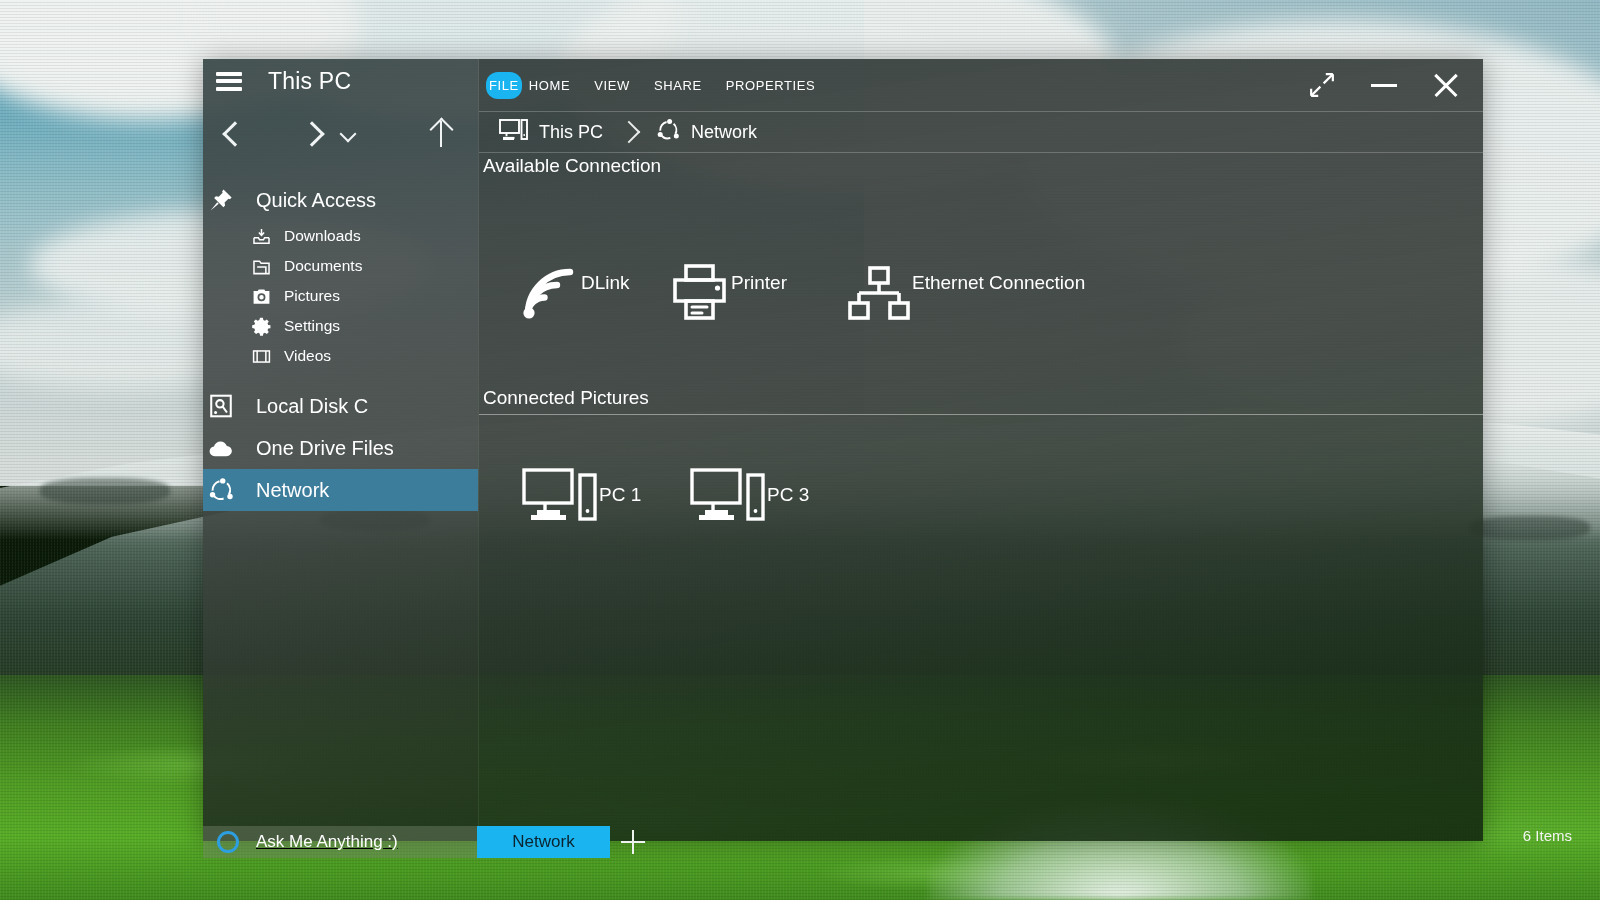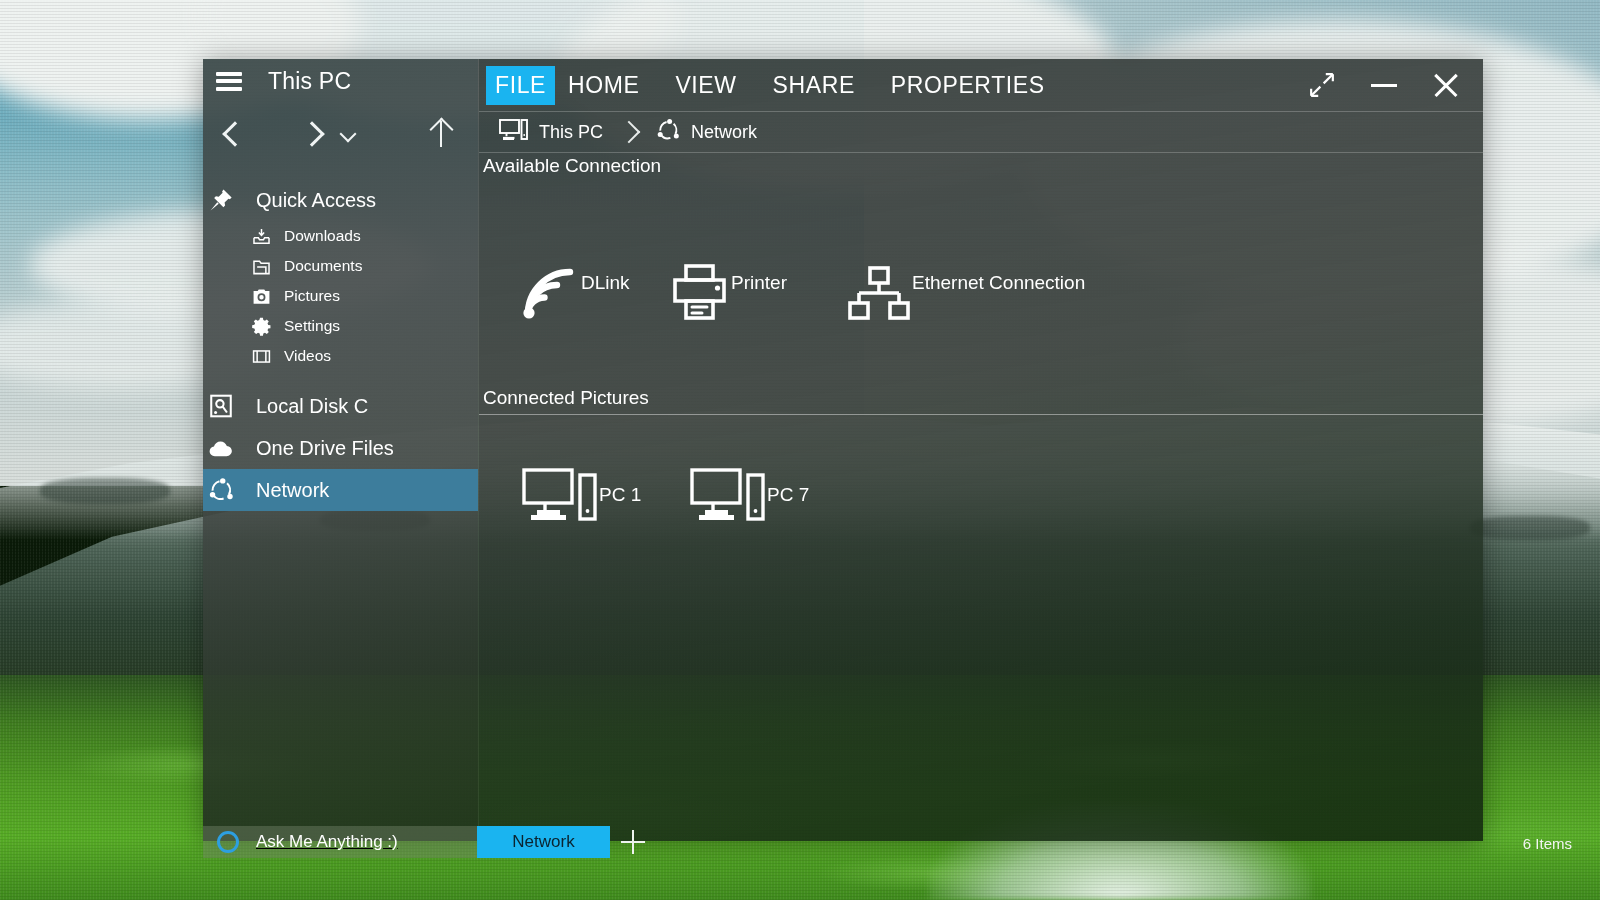--- a/index.html
+++ b/index.html
@@ -104,21 +104,21 @@
   .sb-gap { height:14px; }
 
   
   #main {
     flex:1; position:relative; display:flex; flex-direction:column;
     background:linear-gradient(172deg,rgba(52,62,60,.94) 0%,rgba(60,66,64,.93) 18%,rgba(56,62,58,.9) 40%,rgba(44,56,46,.88) 58%,rgba(30,48,30,.86) 76%,rgba(17,38,14,.88) 100%);
     border-left:1px solid rgba(255,255,255,.10);
   }
   .ribbon { height:52px; display:flex; align-items:center; position:relative; }
   .tab {
-    font-size:23px; letter-spacing:.6px; padding:6px 9px; margin-left:4px; cursor:pointer;
+    font-size:13px; letter-spacing:.6px; padding:6px 3px; margin-left:4px; cursor:pointer;border-radius:12px;
   }
   .tab:first-child { margin-left:7px; }
   .tab.active { background:#1ab4f0; color:#fff; }
   .tab.sp { margin-left:18px; }
   .wctrls { position:absolute; right:6px; top:0; height:52px; display:flex; align-items:center; }
   .wbtn { width:62px; height:52px; display:flex; align-items:center; justify-content:center; cursor:pointer; }
   .ico-max { position:relative; width:26px; height:26px; }
   .ico-min { width:26px; height:3px; background:#fff; }
   .ico-close { position:relative; width:28px; height:28px; }
   .ico-close:before,.ico-close:after {
@@ -156,21 +156,21 @@
   .row-avail .tile:nth-child(3){ width:200px; }
 
   .divider-conn { margin-top:66px; }
   .row-conn { margin-top:30px; }
   .row-conn .tile { width:168px; }
   .row-conn .tile .glyph { height:78px; }
   .row-conn .tile .cap { }
 
   
   #status-items {
-    position:absolute; right:28px; bottom:48px; font-size:15px; color:#f2f5f2; z-index:6;
+    position:absolute; right:28px; bottom:56px; font-size:15px; color:#f2f5f2; z-index:6;
   }
 
   
   #taskbar {
     position:absolute; left:203px; bottom:42px; height:32px; display:flex; align-items:stretch; z-index:7;
   }
   #cortana {
     width:274px; display:flex; align-items:center; padding-left:14px;
     background:rgba(120,135,110,.42);
     text-decoration:underline;
@@ -501,21 +501,21 @@
               <g fill="none" stroke="#fff" stroke-width="3.4">
                 <rect x="3" y="3" width="48" height="33"></rect>
                 <path d="M24 36v7"></path>
                 <rect x="59" y="8" width="15" height="44"></rect>
               </g>
               <path d="M10 48h35v5H10z" fill="#fff"></path>
               <path d="M16 43h23v5H16z" fill="#fff"></path>
               <circle cx="66.5" cy="44" r="1.9" fill="#fff"></circle>
             </svg>
         </span>
-        <span class="cap">PC 7</span>
+        <span class="cap">PC 3</span>
       </div>
     </div>
 
   </div>
 </div>
 
 <div id="status-items">6 Items</div>
 
 <div id="taskbar">
   <div id="cortana">

